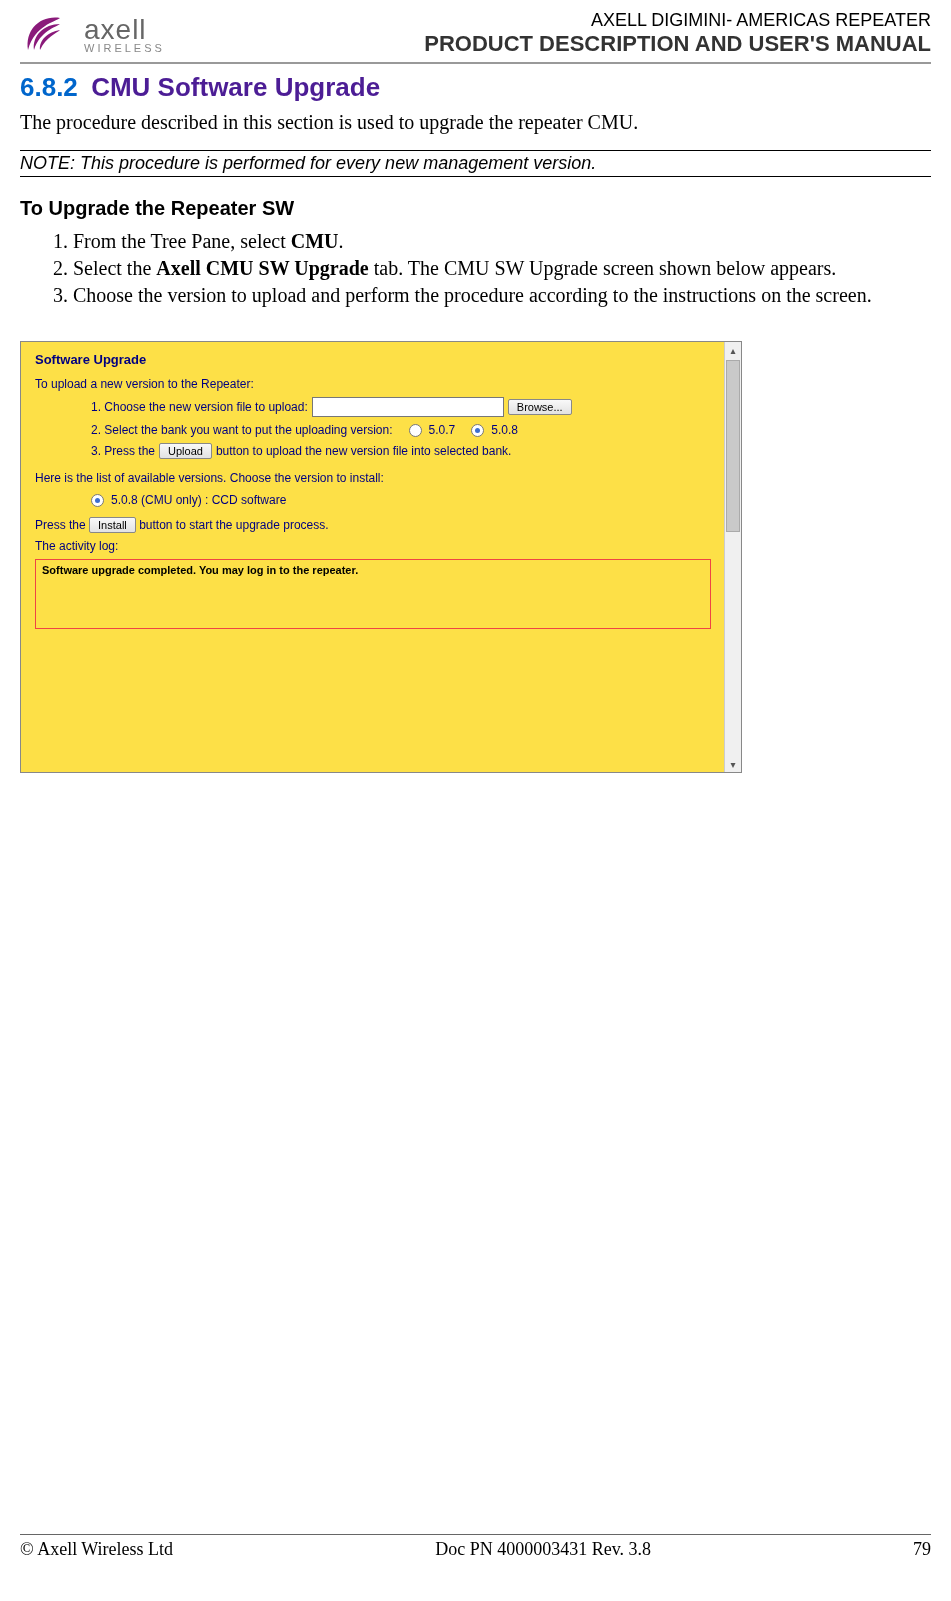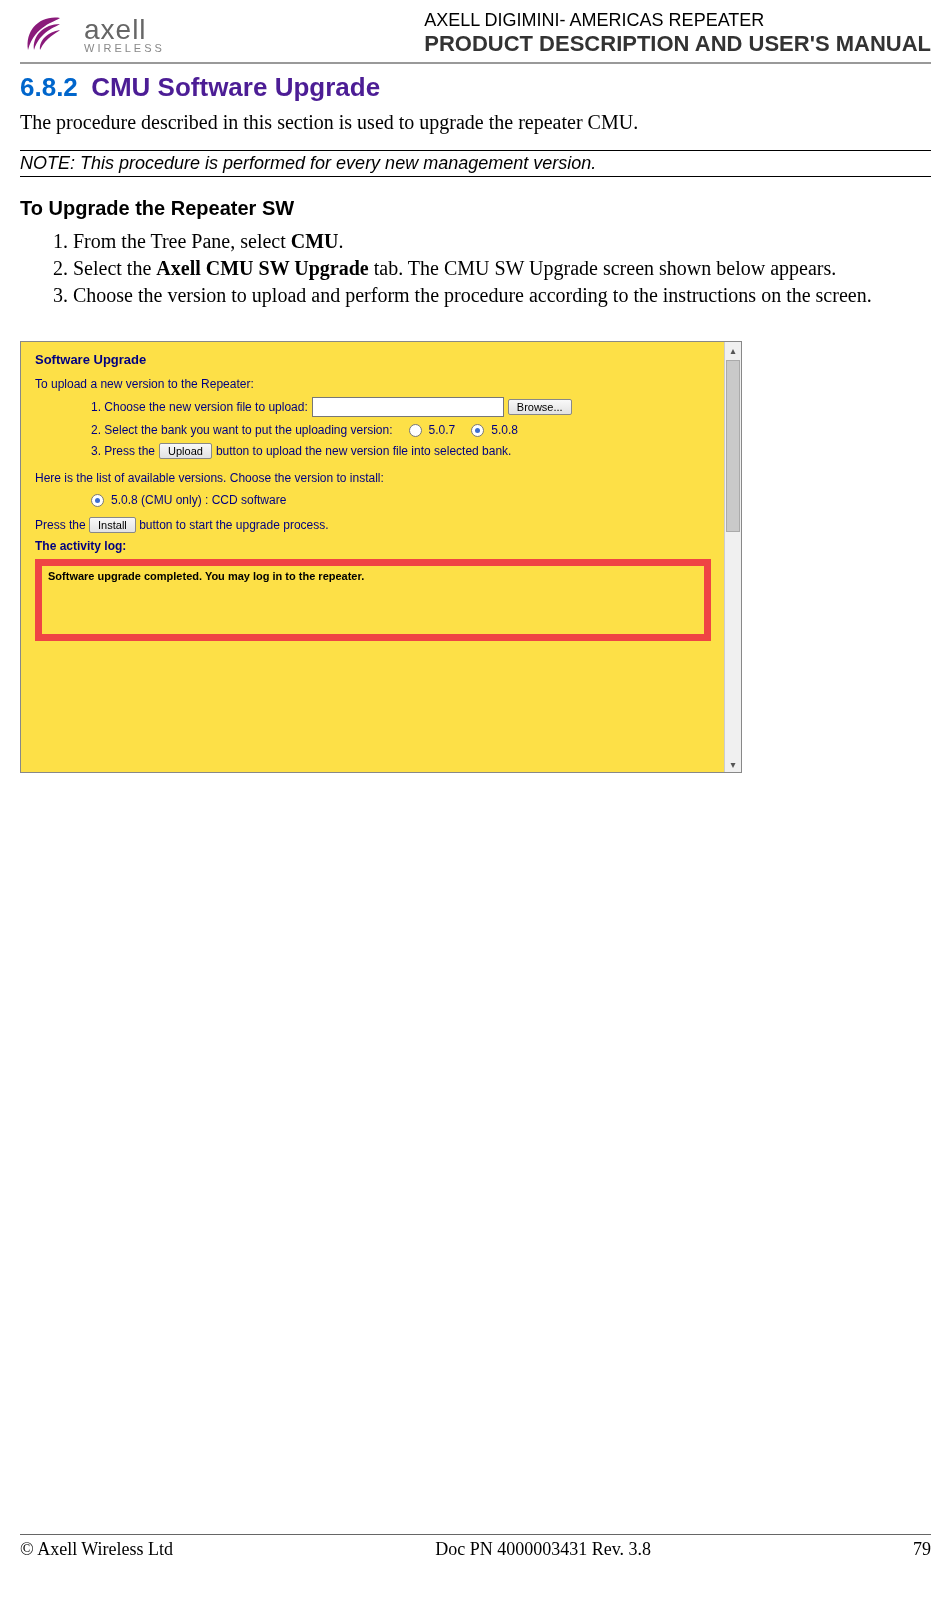--- a/index.html
+++ b/index.html
@@ -28,20 +28,21 @@
       display: flex;
       align-items: center;
       gap: 4px;
     }
     .logo-mark {
       display: flex;
       align-items: center;
       gap: 16px;
     }
     .header-titles {
+      text-align: right;
     }
     .header-small {
       font-variant: small-caps;
       font-size: 18px;
       font-weight: normal;
     }
     .header-large {
       font-size: 22px;
       font-weight: bold;
       color: #333;
@@ -192,21 +193,21 @@
       color: #000080;
       font-size: 12px;
     }
     .version-item {
       display: flex;
       align-items: center;
       gap: 4px;
       margin-bottom: 4px;
     }
     .activity-log-box {
-      border: 7px solid #ef4444;
+      border: 1px solid #ef4444;
       height: 60px;
       margin: 6px 16px 0 0;
       padding: 4px 6px;
       font-size: 11px;
       font-weight: bold;
       color: #000;
     }
     .footer {
       margin-top: auto;
       border-top: 1px solid #666;
@@ -304,21 +305,21 @@
         <div class="version-item">
           <span class="radio selected" style="margin-left:0;"></span>
           <span>5.0.8 (CMU only) : CCD software</span>
         </div>
       </div>
       <div class="sw-text">
         <span>Press the </span>
         <span class="sw-button">Install</span>
         <span> button to start the upgrade process.</span>
       </div>
-      <div class="sw-text" style="margin-top:4px;font-weight:bold;">The activity log:</div>
+      <div class="sw-text" style="margin-top:4px;">The activity log:</div>
       <div class="activity-log-box">
         <span>Software upgrade completed. You may log in to the repeater.</span>
       </div>
     </div>
     <div class="scrollbar-v">
       <div class="scroll-arrow-up">▴</div>
       <div class="scroll-thumb"></div>
       <div class="scroll-arrow-down">▾</div>
     </div>
   </div>

